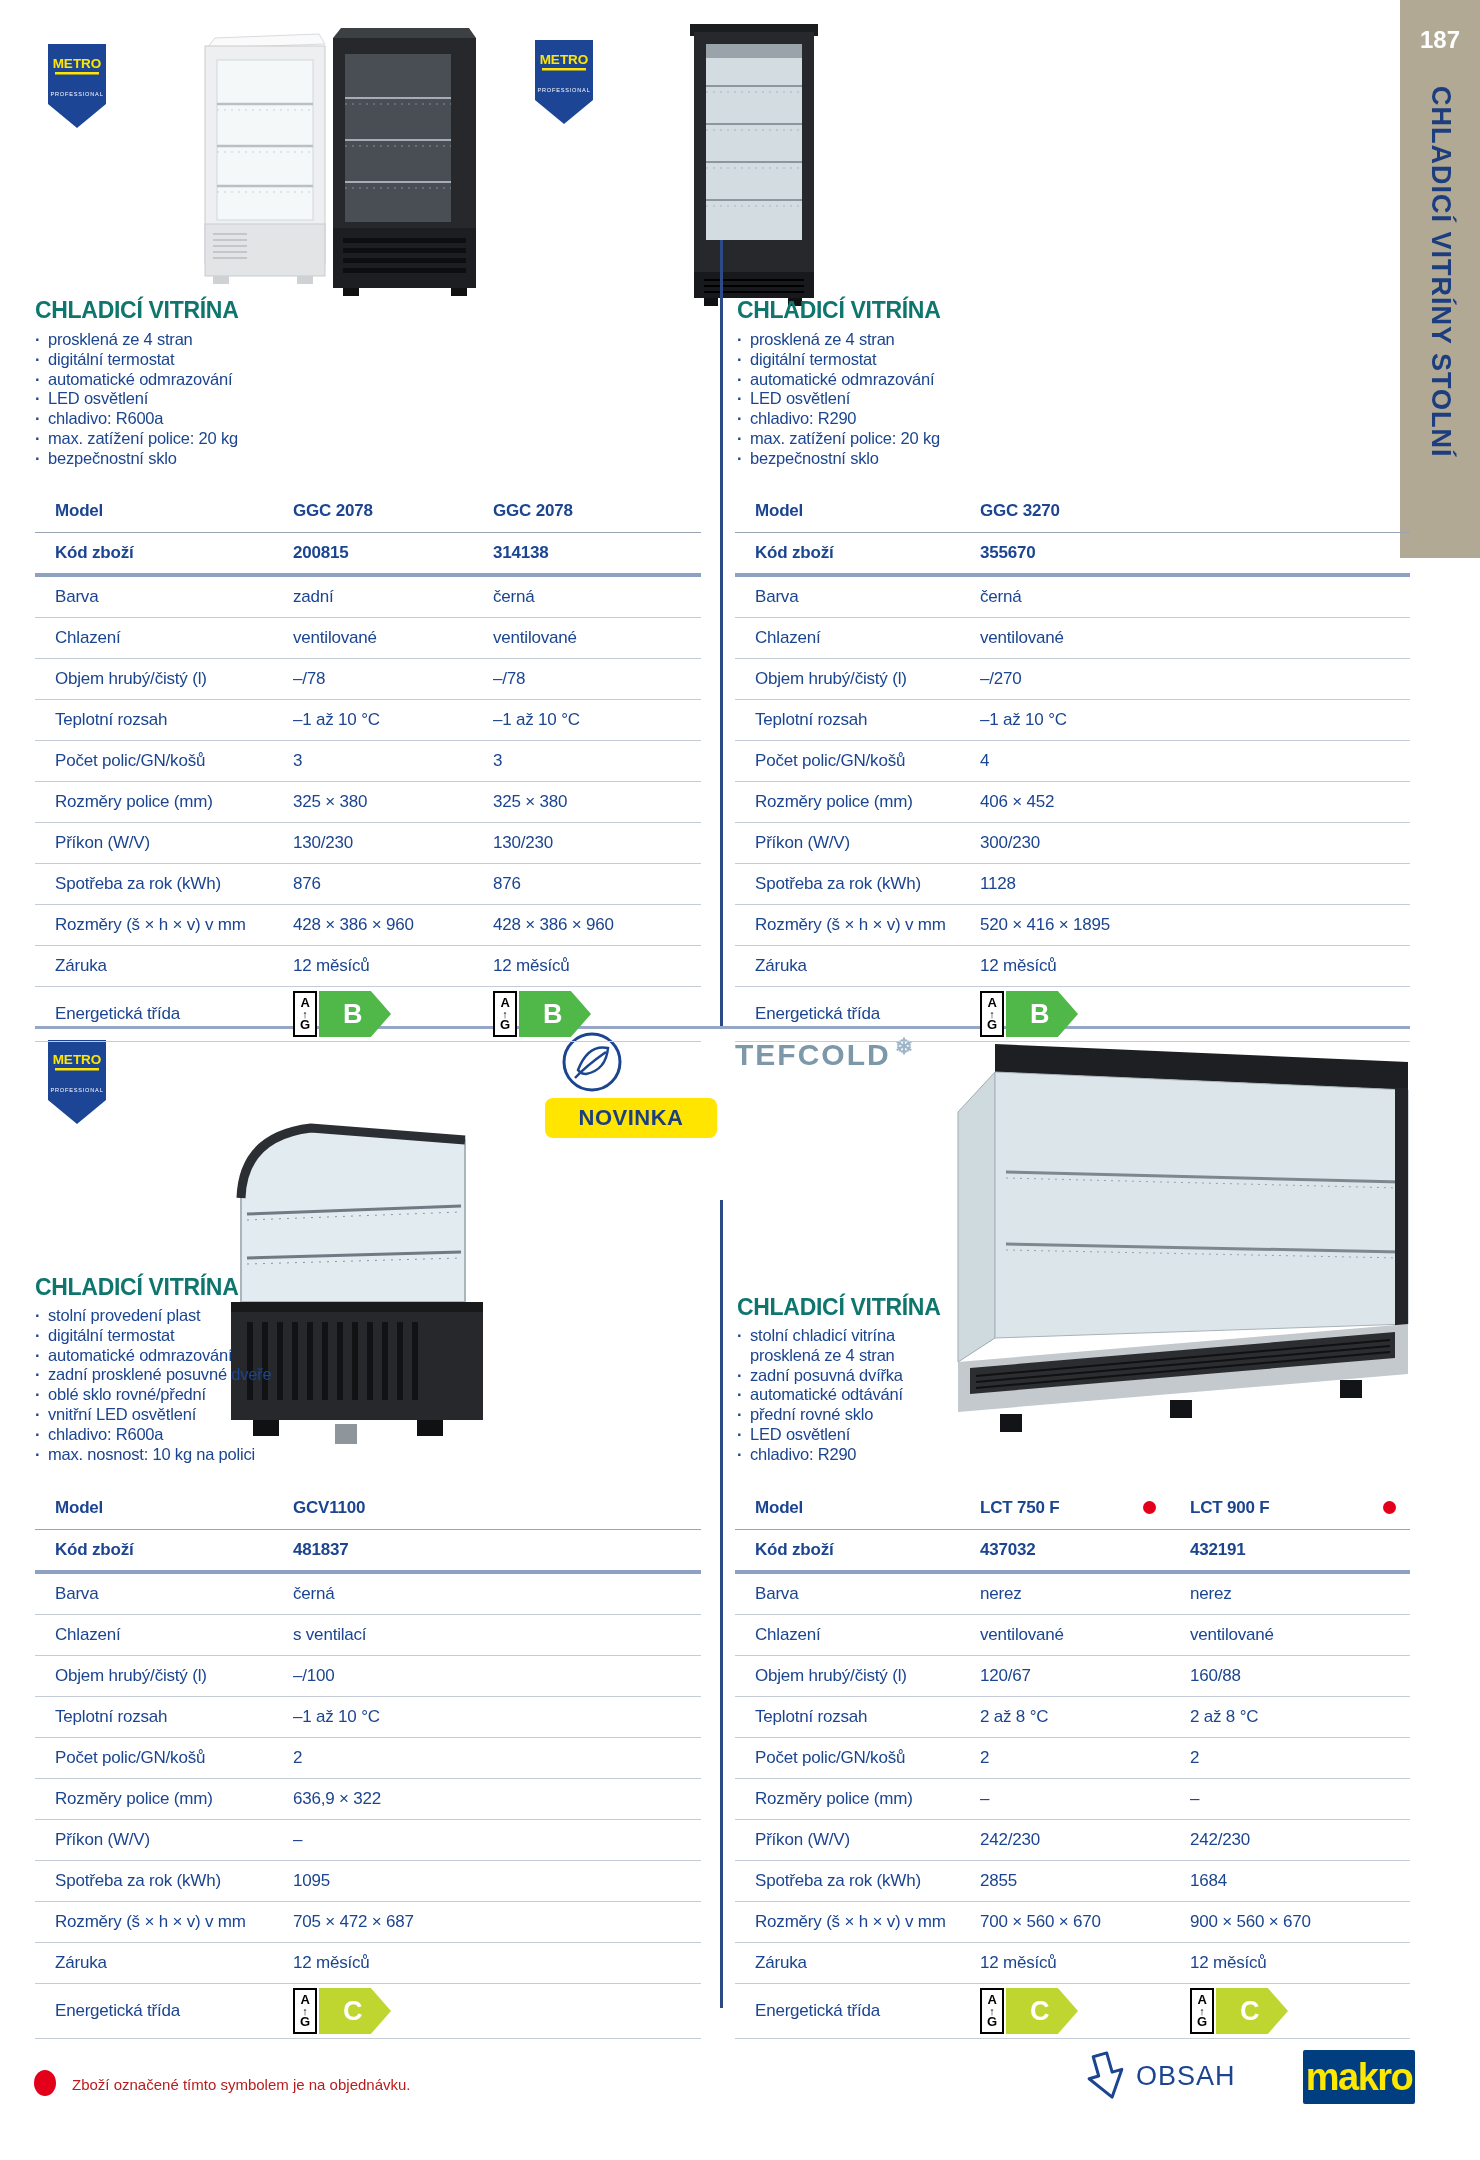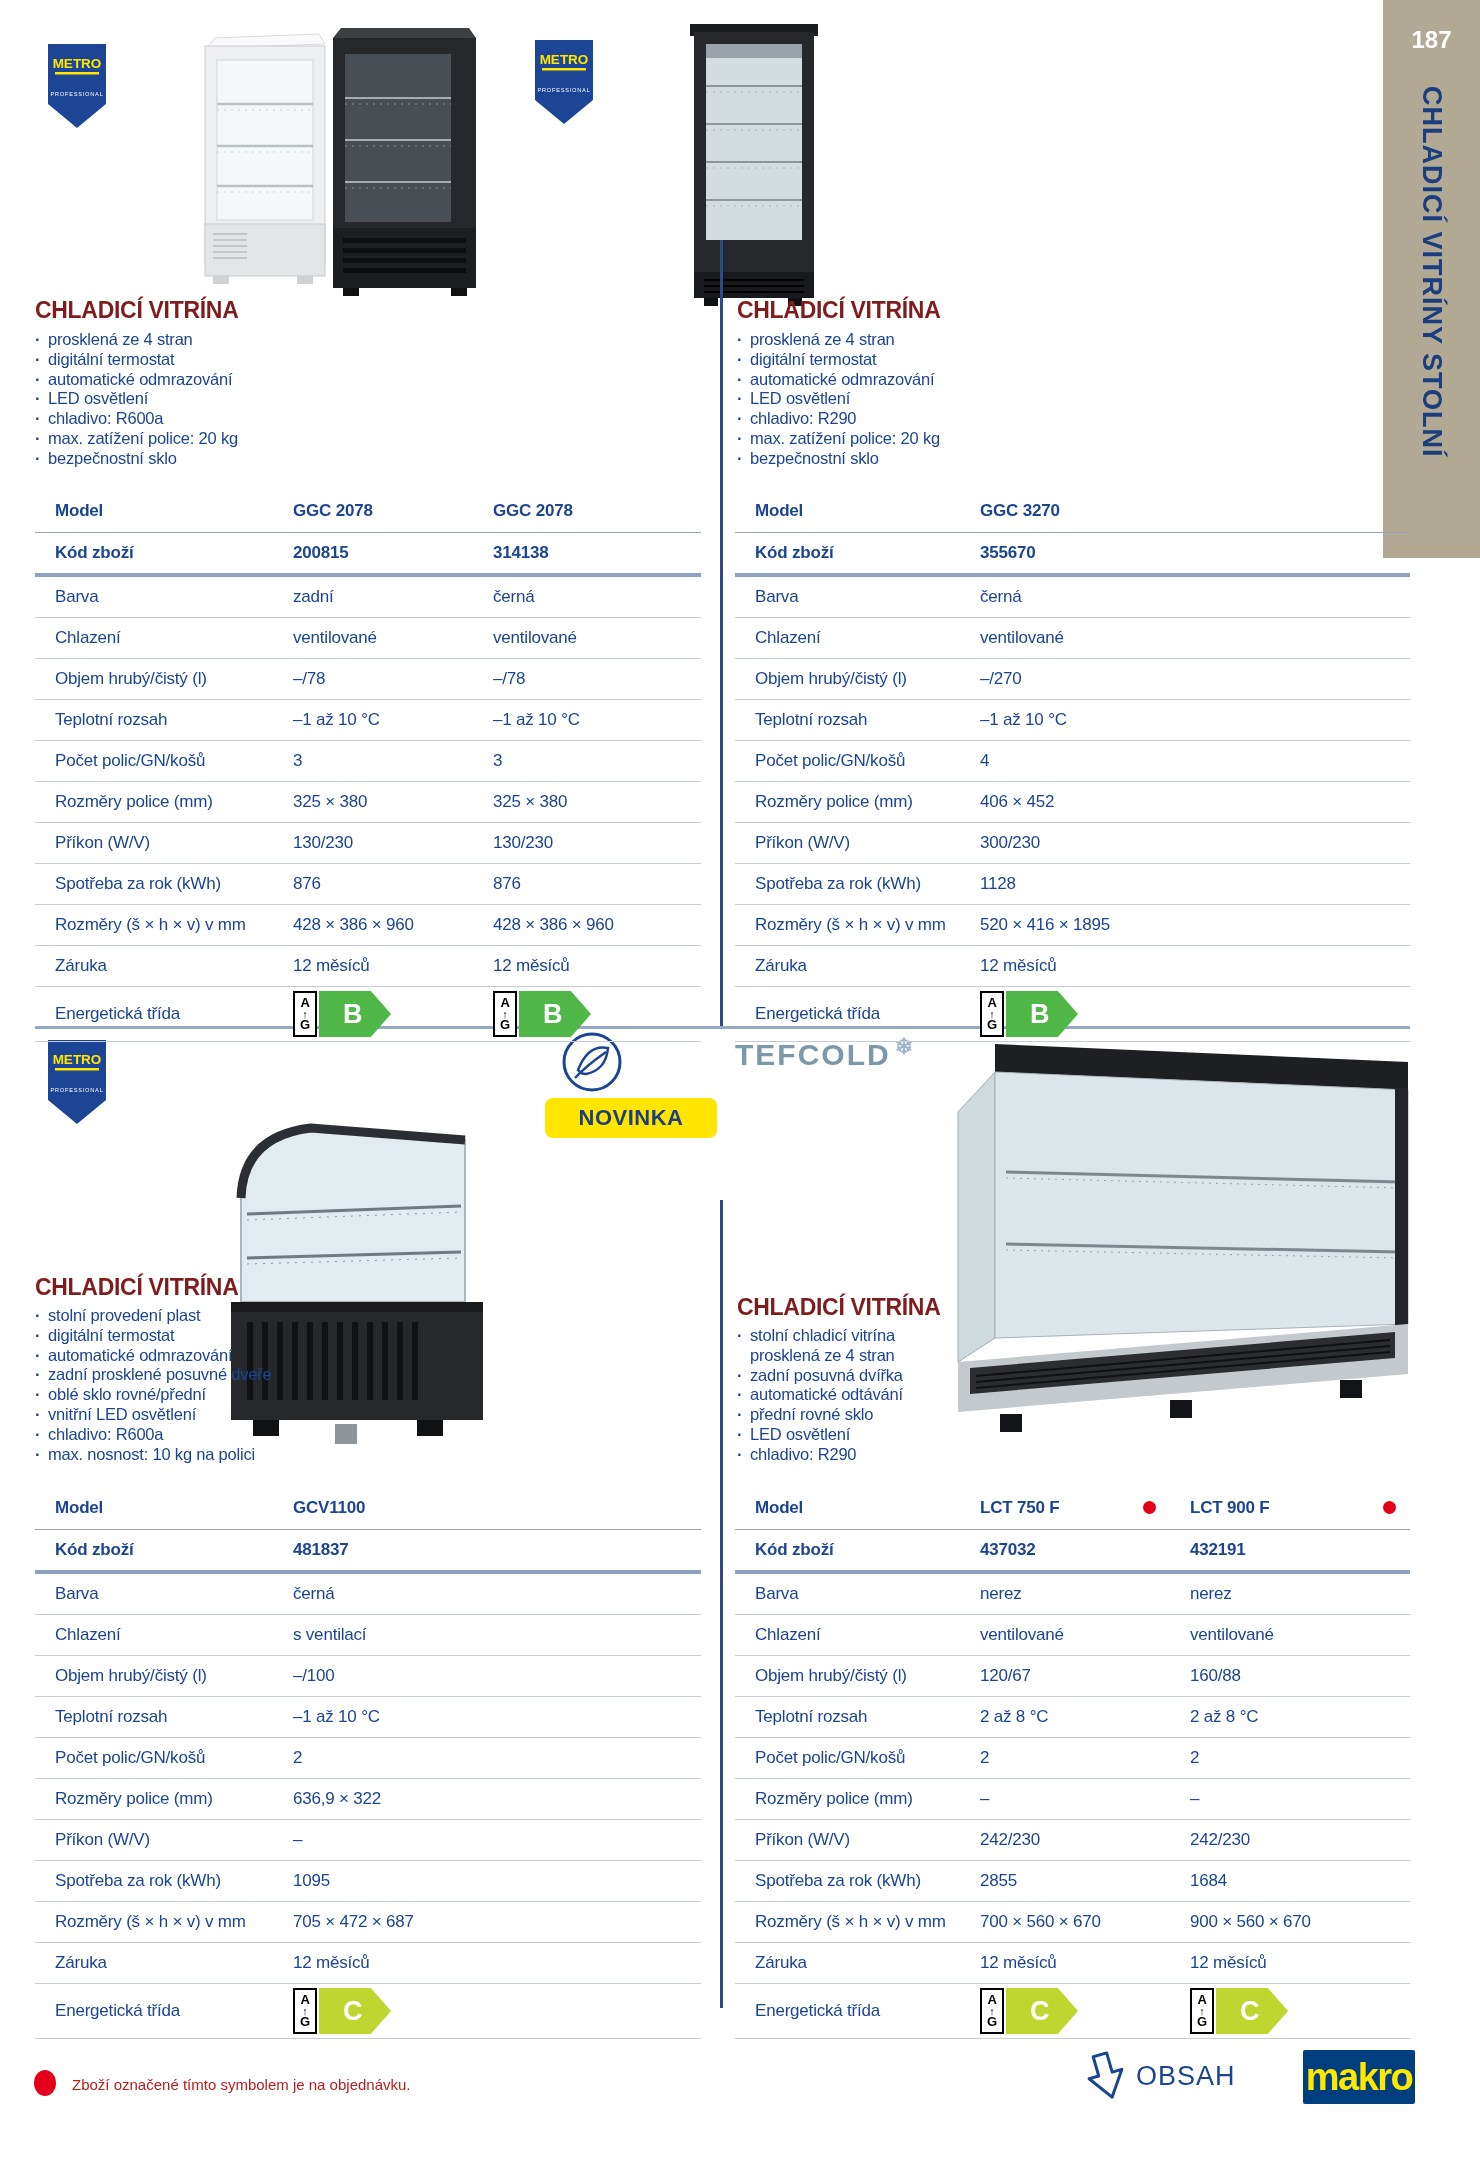--- a/index.html
+++ b/index.html
@@ -4,32 +4,32 @@
 <style>
   html,body{margin:0;padding:0;}
   body{
     width:1480px;height:2160px;position:relative;overflow:hidden;
     background:#ffffff;font-family:"Liberation Sans",sans-serif;
     color:#1b4590;
   }
   .abs{position:absolute;}
 
   
-  .side-tab{right:0;top:0;width:97px;height:558px;background:#b2a995;}
+  .side-tab{right:0;top:0;width:80px;height:558px;background:#b2a995;}
   .page-num{position:absolute;top:26px;left:0;width:100%;text-align:center;
     color:#ffffff;font-weight:700;font-size:24px;}
   .side-title{position:absolute;top:86px;left:50%;transform:translateX(-50%);
     writing-mode:vertical-rl;text-orientation:mixed;
     color:#1c3e7e;font-weight:700;font-size:27px;letter-spacing:1px;white-space:nowrap;}
 
   
   .metro-svg{display:block;}
 
   
-  .quad-title{font-size:23px;font-weight:700;letter-spacing:-0.3px;color:#7f1d1d;margin:0;white-space:nowrap;}
+  .quad-title{font-size:23px;font-weight:700;letter-spacing:-0.3px;color:#0f766e;margin:0;white-space:nowrap;}
   ul.features{list-style:none;margin:0;padding:0;font-size:16.5px;line-height:19.8px;letter-spacing:-0.2px;color:#1b4590;}
   ul.features li{position:relative;padding-left:13px;}
   ul.features li::before{content:"·";position:absolute;left:0;top:0;font-weight:700;}
 
   
   .spec-table{font-size:17px;letter-spacing:-0.2px;color:#1b4590;}
   .spec-row{display:grid;align-items:center;min-height:40px;border-bottom:1px solid #c6ccd6;}
   .cols-l3{grid-template-columns:238px 200px 1fr;}
   .cols-l2{grid-template-columns:238px 1fr;}
   .cols-r2{grid-template-columns:225px 1fr;}

